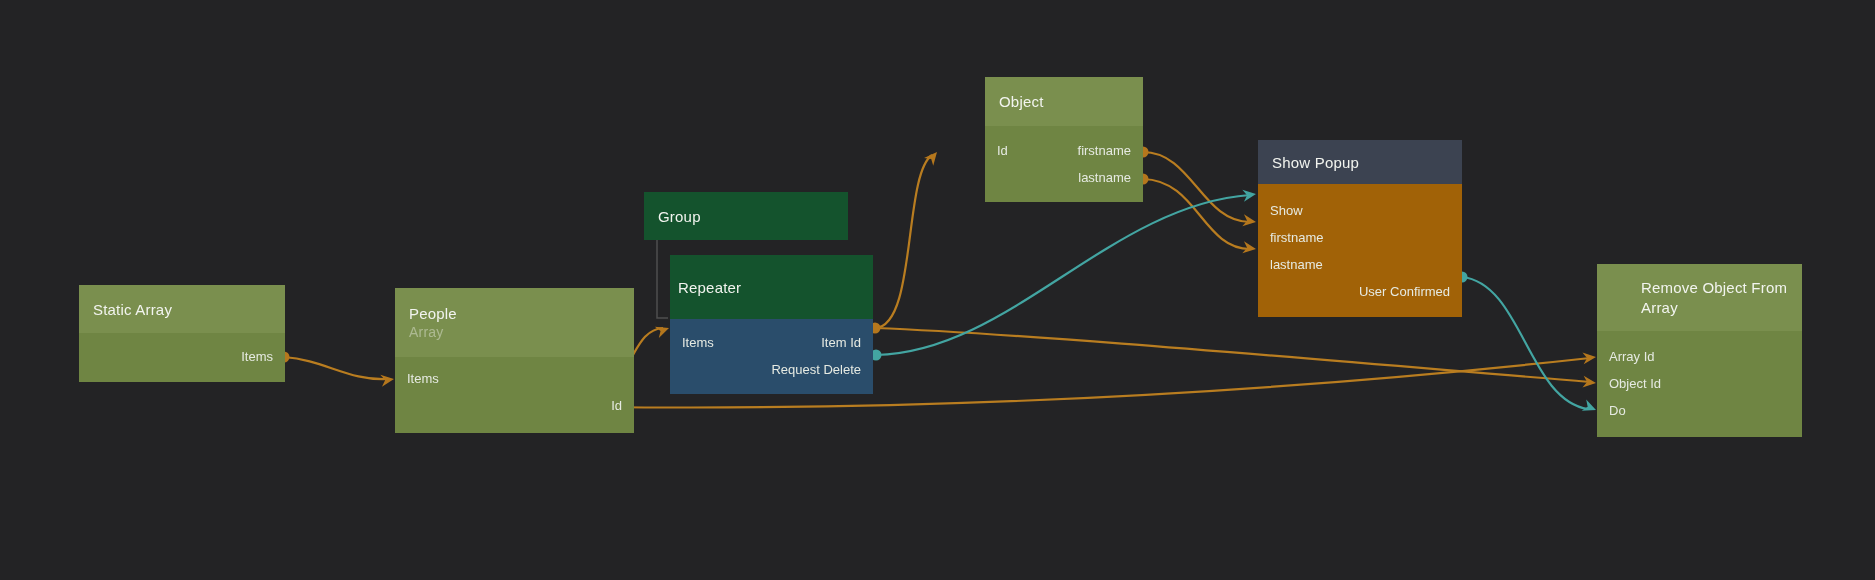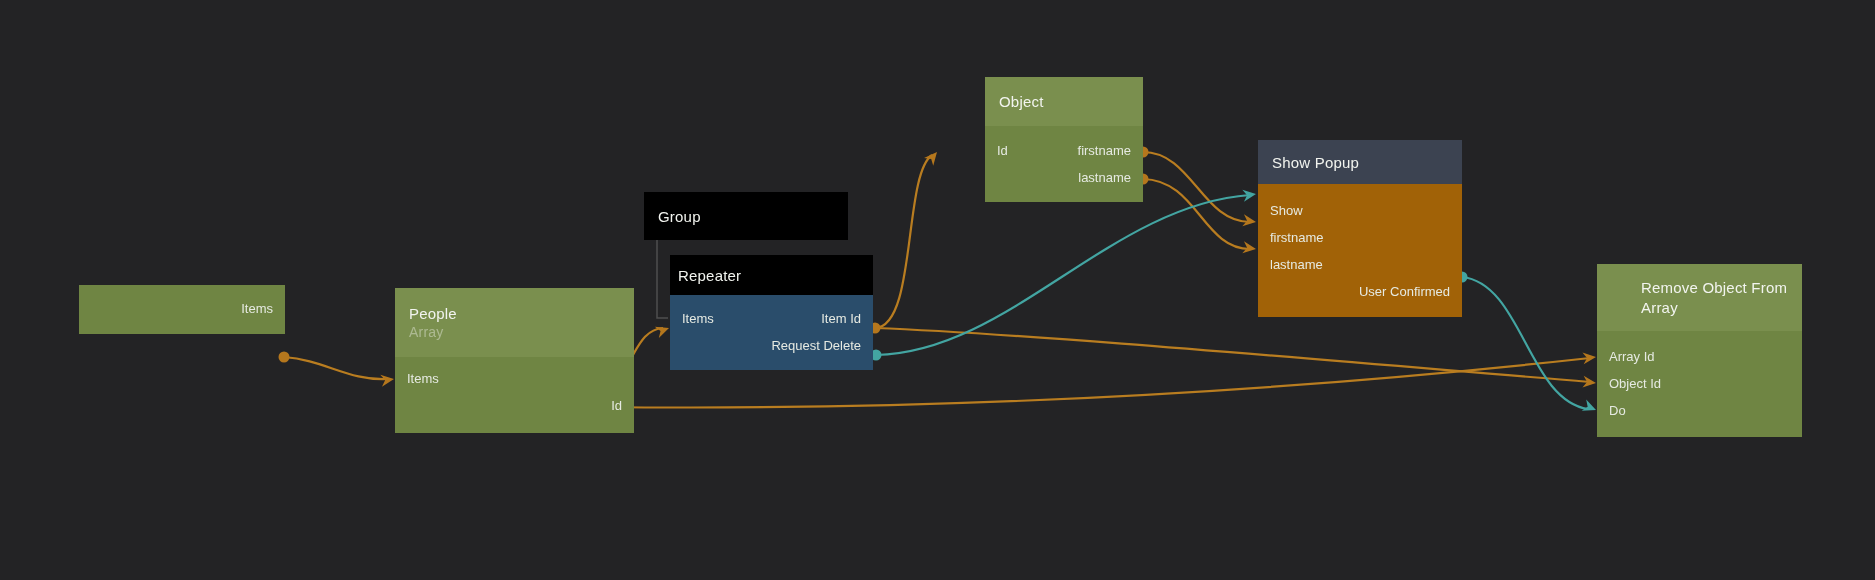--- a/index.html
+++ b/index.html
@@ -28,21 +28,21 @@
   .node .body{box-sizing:border-box;padding:0 12px;}
   .row{
     height:27px;
     display:flex;align-items:center;
     font-size:13px;color:#e6eae2;
   }
   .row .lbl-l{margin-right:auto;}
   .row .lbl-r{margin-left:auto;}
   .green .hdr{background:#7a8f4e;}
   .green .body{background:#6f8543;}
-  .blue .hdr{background:#000000;}
+  .blue .hdr{background:#14532d;}
   .blue .body{background:#2a4d6b;}
   .dark .hdr{background:#3c4351;}
   .dark .body{background:#a16207;}
 </style>
 </head>
 <body>
 
 <div id="canvas">
 
   <svg id="wires" xmlns="http://www.w3.org/2000/svg" width="1875" height="580">
@@ -86,20 +86,23 @@
       <path transform="translate(1596,357) rotate(-6)" d="M0,0 L-13,-6 L-9,0 L-13,6 Z"></path>
       <path transform="translate(1596,383) rotate(6)" d="M0,0 L-13,-6 L-9,0 L-13,6 Z"></path>
     </g>
     <g fill="#43a5a2" stroke="none">
       <path transform="translate(1256,194) rotate(-8)" d="M0,0 L-13,-6 L-9,0 L-13,6 Z"></path>
       <path transform="translate(1596,410) rotate(22)" d="M0,0 L-13,-6 L-9,0 L-13,6 Z"></path>
     </g>
   </svg>
 
   <div class="node green" style="left:79px;top:285px;width:206px;height:97px;">
+    <div class="hdr" style="height:48px;">
+      <span class="title">Static Array</span>
+    </div>
     <div class="body" style="height:49px;padding-top:10px;">
       <div class="row">
         <span class="lbl-r">Items</span>
       </div>
     </div>
   </div>
 
   <div class="node green" style="left:395px;top:288px;width:239px;height:145px;">
     <div class="hdr" style="height:69px;">
       <span class="title">People</span>
@@ -115,21 +118,21 @@
     </div>
   </div>
 
   <div class="node blue" style="left:644px;top:192px;width:204px;height:48px;">
     <div class="hdr" style="height:48px;">
       <span class="title">Group</span>
     </div>
   </div>
 
   <div class="node blue" style="left:670px;top:255px;width:203px;height:123px;">
-    <div class="hdr" style="height:40px;padding-left:8px;">
+    <div class="hdr" style="height:64px;padding-left:8px;">
       <span class="title">Repeater</span>
     </div>
     <div class="body" style="height:75px;padding-top:10px;">
       <div class="row">
         <span class="lbl-l">Items</span>
         <span class="lbl-r">Item Id</span>
       </div>
       <div class="row">
         <span class="lbl-r">Request Delete</span>
       </div>

